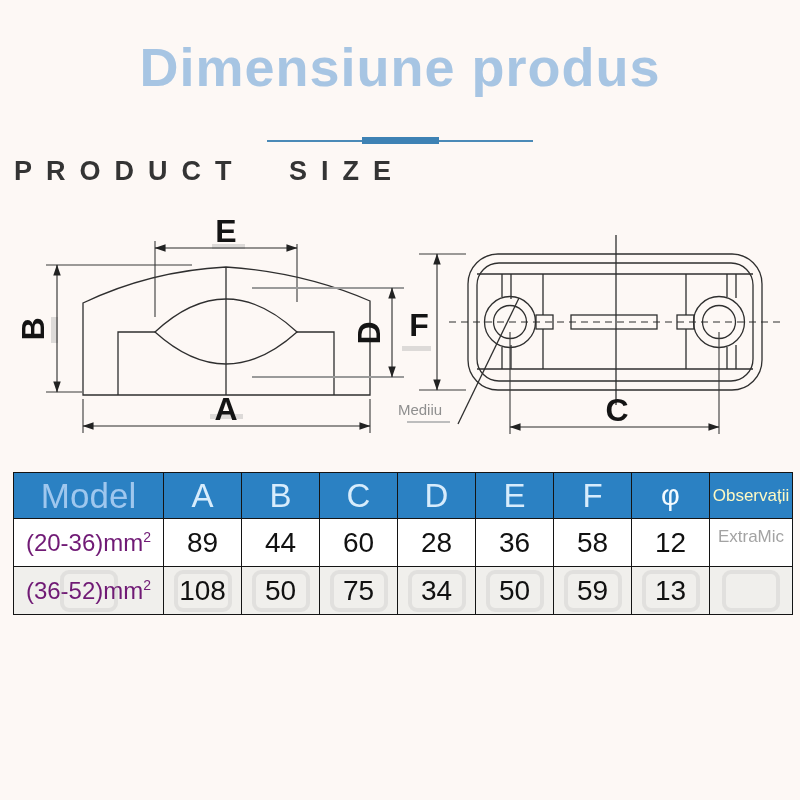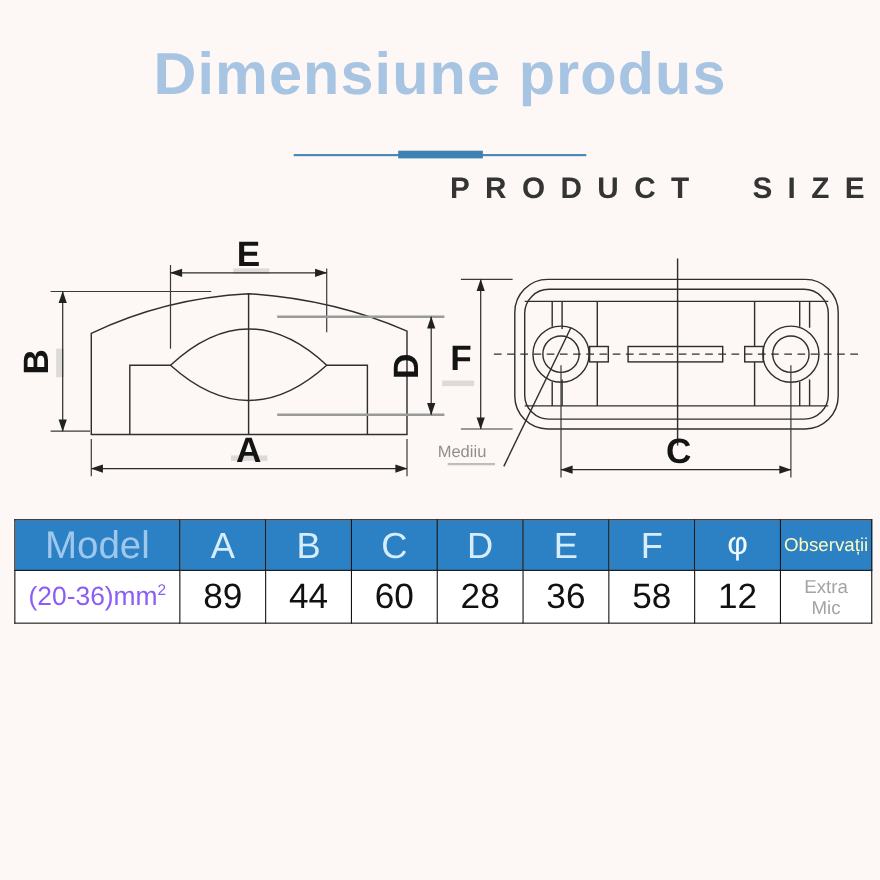--- a/index.html
+++ b/index.html
@@ -16,21 +16,21 @@
   .divider {
     position:absolute; top:140px; left:267px; width:266px; height:2px;
     background:#4b8ab7;
   }
   .divider-thick {
     position:absolute; top:-3px; left:95px; width:77px; height:7px;
     background:#3e82b4;
   }
   .subtitle {
     position:absolute; top:156px; left:0; width:800px;
-    text-align:right; font-size:27px; font-weight:bold; color:#343434;
+    text-align:left; font-size:27px; font-weight:bold; color:#343434;
     letter-spacing:14px; word-spacing:22px; text-indent:14px;
   }
   svg.diagram { position:absolute; top:215px; left:0; }
   svg .ln   { stroke:#2f2f2f; stroke-width:1.3; fill:none; }
   svg .dim  { stroke:#2a2a2a; stroke-width:1.1; fill:none; }
   svg .ext  { stroke:#3a3a3a; stroke-width:1.1; fill:none; }
   svg .gray { stroke:#9a9a9a; stroke-width:2.2; fill:none; }
   svg .dash { stroke:#2f2f2f; stroke-width:1.1; fill:none; stroke-dasharray:7 5; }
   svg .lbl  { font-family:"Liberation Sans",sans-serif; font-size:32px; font-weight:600; fill:#141414; }
   svg .lbl-sm { font-family:"Liberation Sans",sans-serif; font-size:15px; font-weight:400; fill:#8f8f8f; }
@@ -44,26 +44,26 @@
     border:1.6px solid #141414; text-align:center; vertical-align:middle; padding:0;
   }
   .spec thead tr { height:46px; }
   .spec thead th { background:#2b81c3; font-weight:400; }
   .spec tbody tr { height:48px; background:#ffffff; }
   .spec tbody tr.striped { background:#f0efec; }
   th.h-model { font-size:35px; color:#9fc7ee; }
   th.h-dim   { font-size:33px; color:#d7ecfc; }
   th.h-phi   { font-size:29px; color:#f2faff; }
   th.h-obs   { font-size:17px; color:#fef9c3; }
-  td.model { font-size:24px; color:#8b5cf6; white-space:nowrap; }
+  td.model { font-size:24px; color:#701a75; white-space:nowrap; }
   td.model sup { font-size:14px; }
-  td.value { font-size:32px; color:#111; }
+  td.value { font-size:28px; color:#111; }
   td.obs   { font-size:17px; color:#a3a3a3; }
   .obs-wrap {
-    display:flex; flex-direction:column; justify-content:center;
+    display:flex; flex-direction:row; justify-content:center;
     height:32px; line-height:19px; overflow:visible;
   }
   td.wm { position:relative; }
   td.wm::before {
     content:""; position:absolute; left:50%; top:50%;
     transform:translate(-50%,-50%);
     width:50px; height:34px; border-radius:9px;
     border:4px solid rgba(150,150,150,0.16);
   }
 </style>
@@ -189,14 +189,27 @@
         <td class="value">36</td>
         <td class="value">58</td>
         <td class="value">12</td>
         <td class="obs">
           <div class="obs-wrap">
             <div>Extra</div>
             <div>Mic</div>
           </div>
         </td>
       </tr>
+      <tr class="striped">
+        <td class="model wm"><span>(36-52)mm</span><sup>2</sup></td>
+        <td class="value wm">108</td>
+        <td class="value wm">50</td>
+        <td class="value wm">75</td>
+        <td class="value wm">34</td>
+        <td class="value wm">50</td>
+        <td class="value wm">59</td>
+        <td class="value wm">13</td>
+        <td class="obs wm">
+          <div class="obs-wrap"></div>
+        </td>
+      </tr>
     </tbody>
 </table>
 
 </body></html>

